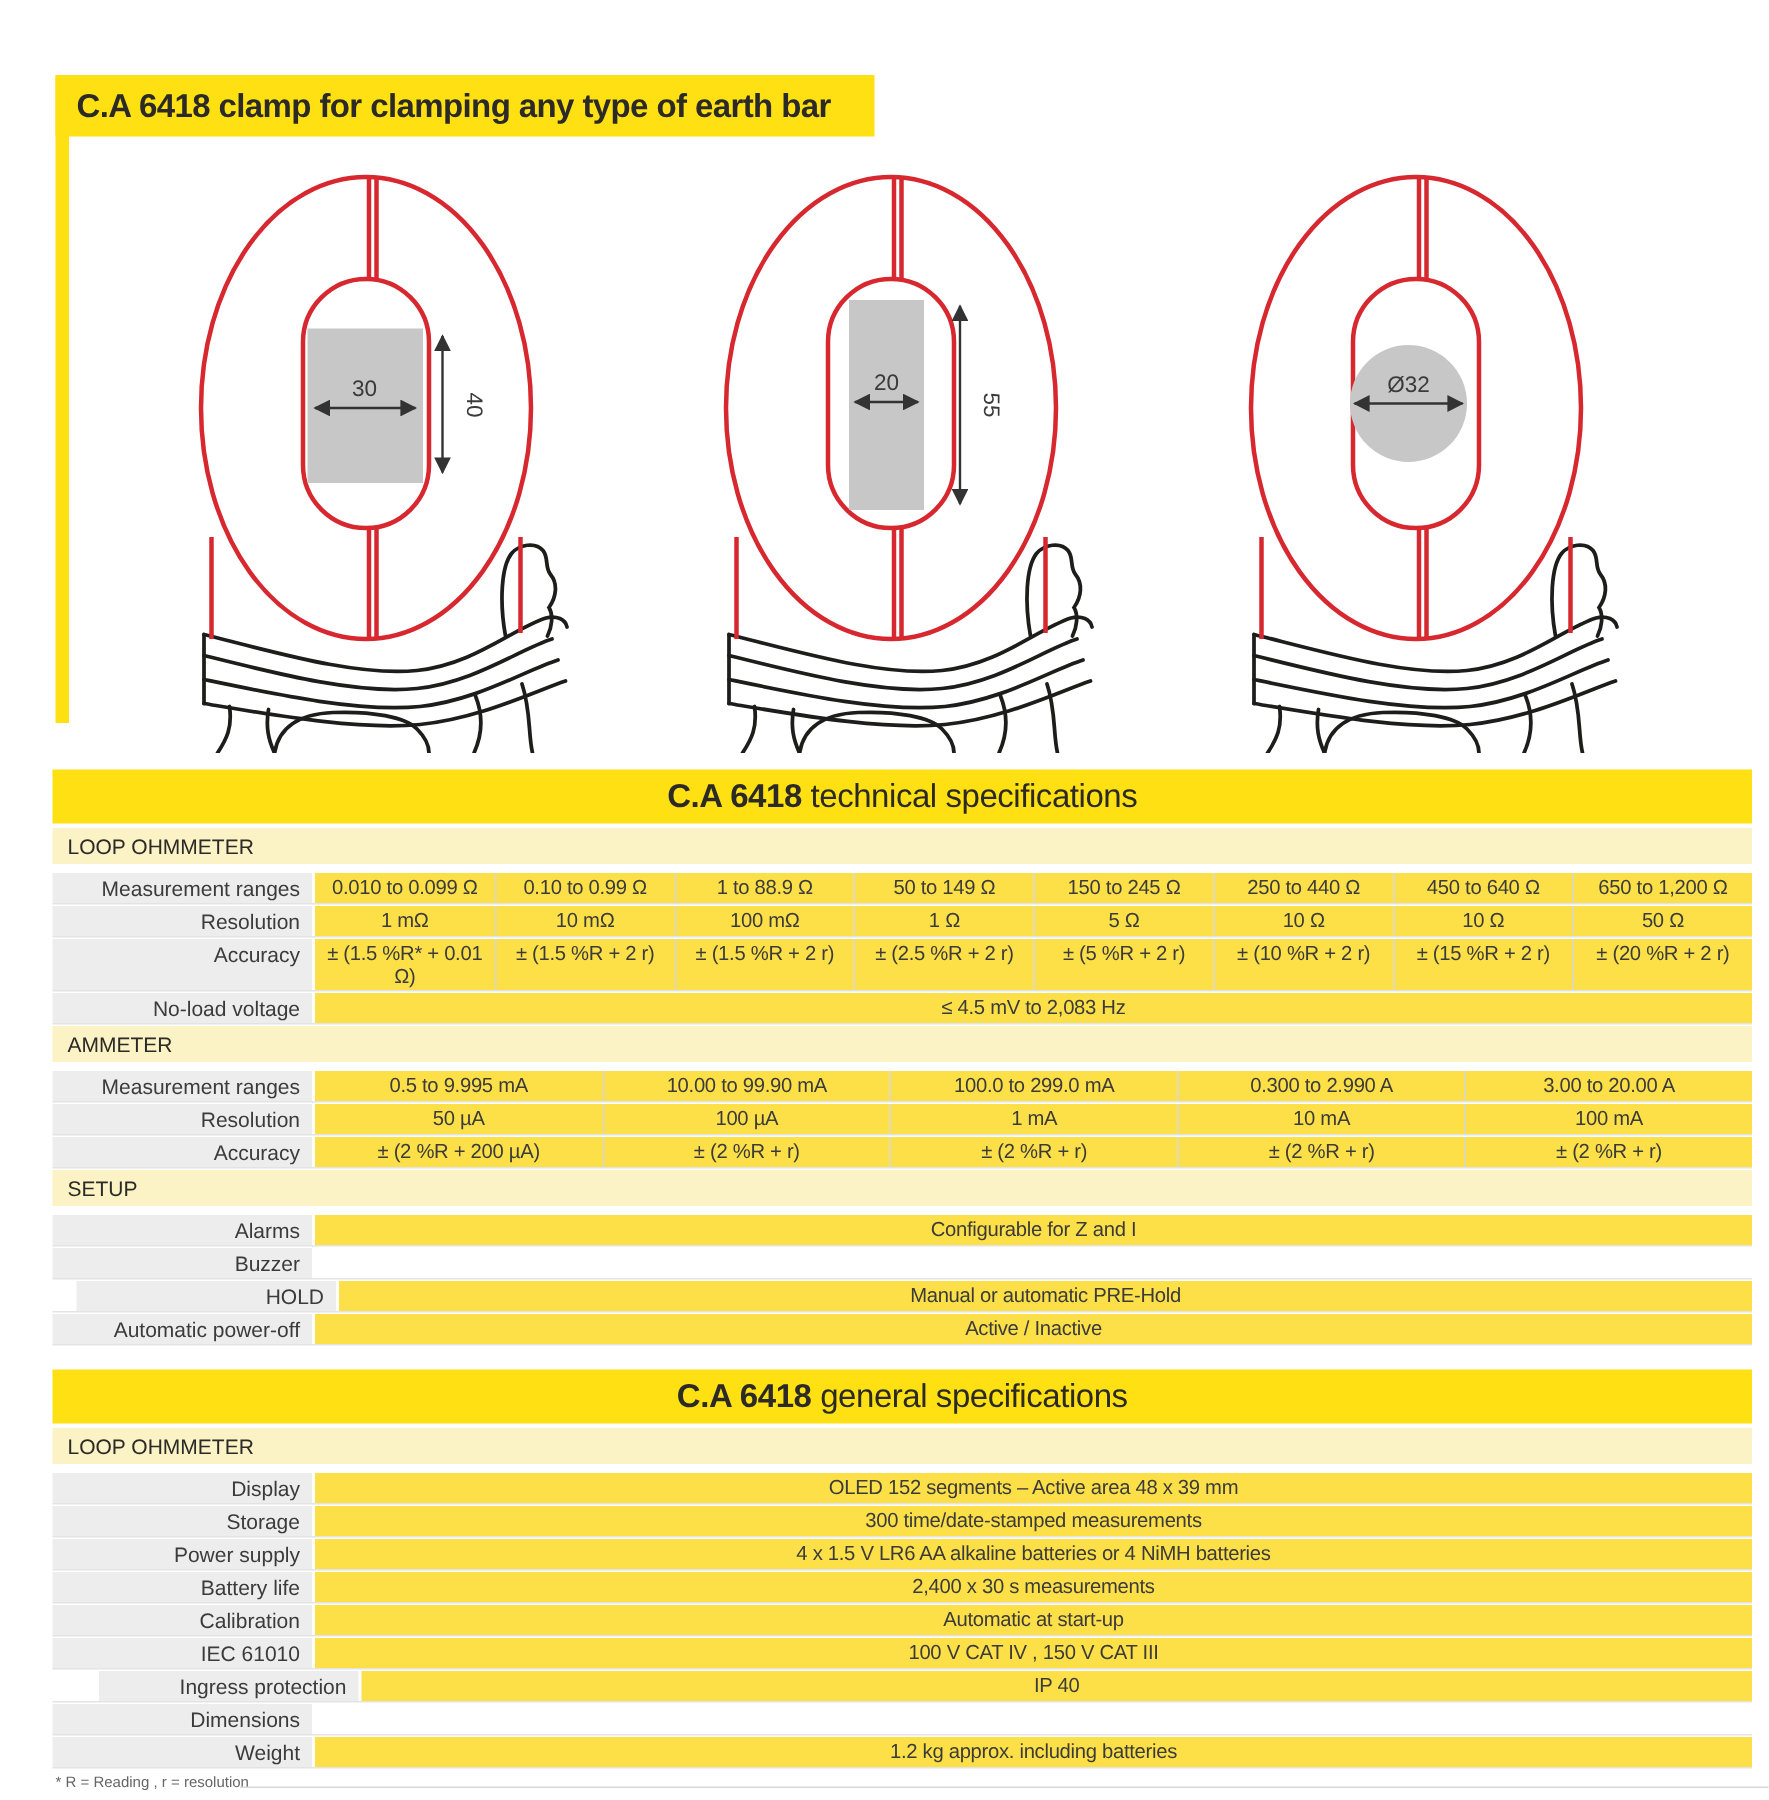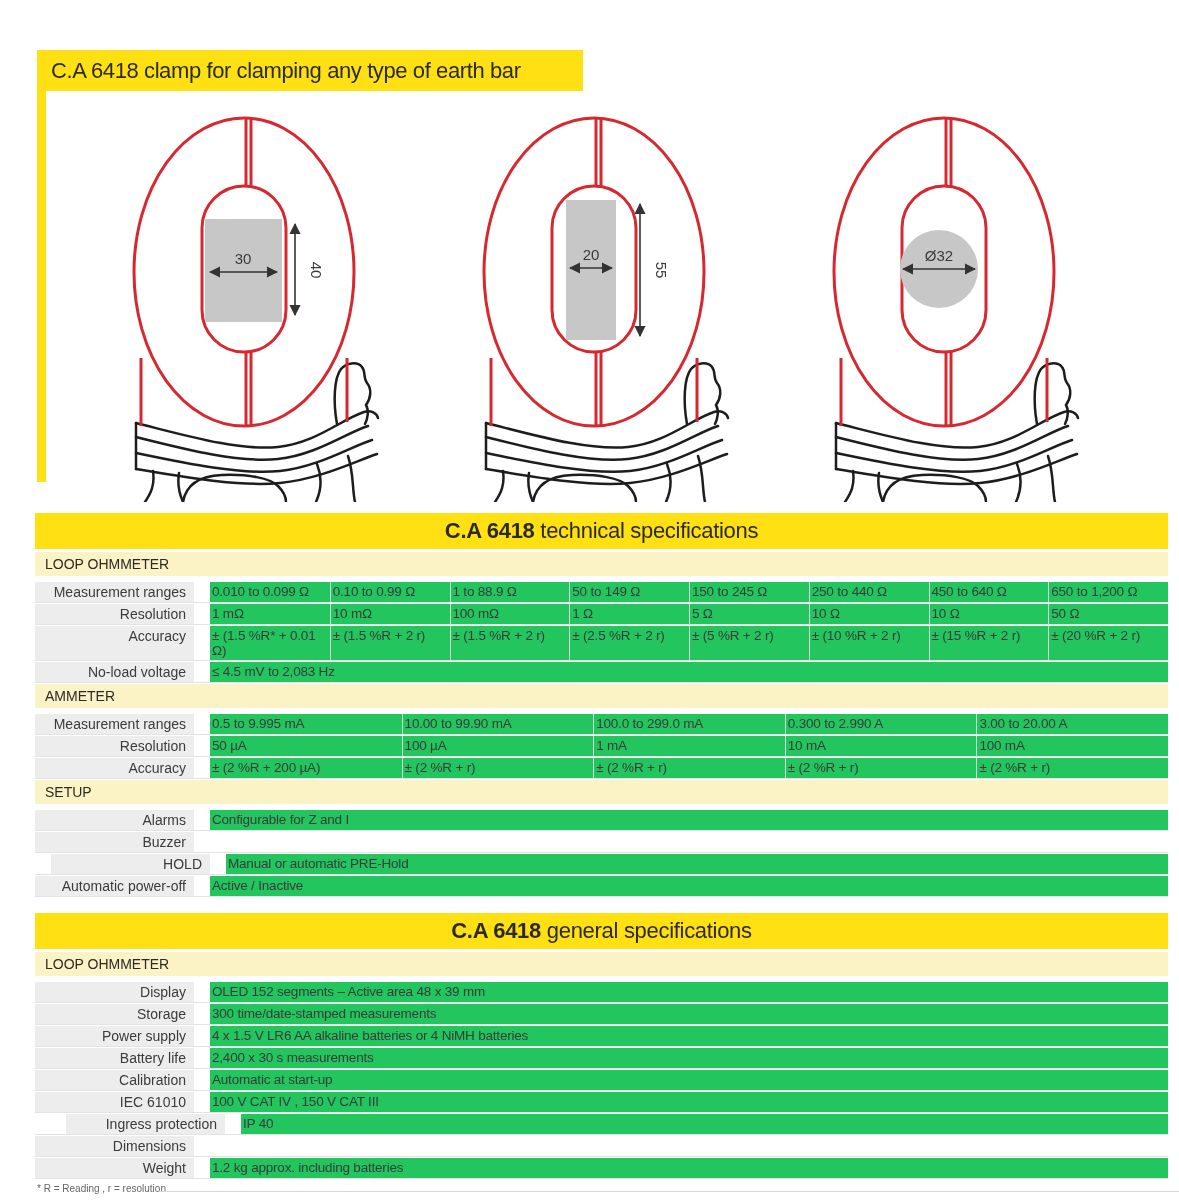--- a/index.html
+++ b/index.html
@@ -14,43 +14,43 @@
   }
   html,body{margin:0;padding:0;}
   body{
     width:1179px;height:1200px;background:#ffffff;position:relative;
     font-family:"Liberation Sans", sans-serif;color:var(--ink);
     overflow:hidden;
   }
   .accent-strip{position:absolute;left:37px;top:50px;width:9px;height:432px;background:var(--yellow);}
   .page-title{
     position:absolute;left:37px;top:50px;width:546px;height:41px;box-sizing:border-box;
-    background:var(--yellow);color:var(--dark);font-weight:normal;font-size:22px;
+    background:var(--yellow);color:var(--dark);font-weight:bold;font-size:22px;
     line-height:41px;padding-left:14px;letter-spacing:-0.4px;white-space:nowrap;
   }
   .clamps-svg{position:absolute;left:120px;top:112px;}
 
   .spec-table{position:absolute;left:35px;width:1133px;}
   #tech-table{top:513px;}
   #gen-table{top:913px;}
   .table-title{
     background:var(--yellow);height:36px;line-height:36px;text-align:center;
     font-size:22px;color:var(--dark);margin-bottom:3px;letter-spacing:-0.3px;
   }
   .tt-bold{font-weight:bold;}
   .section-header{
     background:var(--cream);color:var(--dark);font-weight:normal;font-size:14px;
     padding:4px 0 4px 10px;margin-bottom:6px;
   }
   .spec-row{display:grid;border-bottom:1px solid var(--hair);margin-bottom:1px;}
   .row-label{
     background:var(--labelgray);text-align:right;padding:2px 8px 2px 0;
-    font-size:14px;margin-right:16px;
-  }
-  .cell{background:#22c55e;padding:2px 2px;font-size:13.5px;letter-spacing:-0.2px;}
+    font-size:14px;margin-right:2px;
+  }
+  .cell{background:#fde047;text-align:center;padding:2px 2px;font-size:13.5px;letter-spacing:-0.2px;}
   .cell + .cell{border-left:1px solid var(--vline);}
   .footnote{position:absolute;left:37px;top:1183px;font-size:10px;color:#666;}
   .bottom-rule{position:absolute;left:160px;right:0;top:1191px;border-top:1px solid #d8d8d8;}
   text{font-family:"Liberation Sans", sans-serif;fill:#3b3b3b;font-size:15px;}
 </style>
 </head>
 <body>
 
 <div class="accent-strip"></div>
 <div class="page-title">C.A 6418 clamp for clamping any type of earth bar</div>

